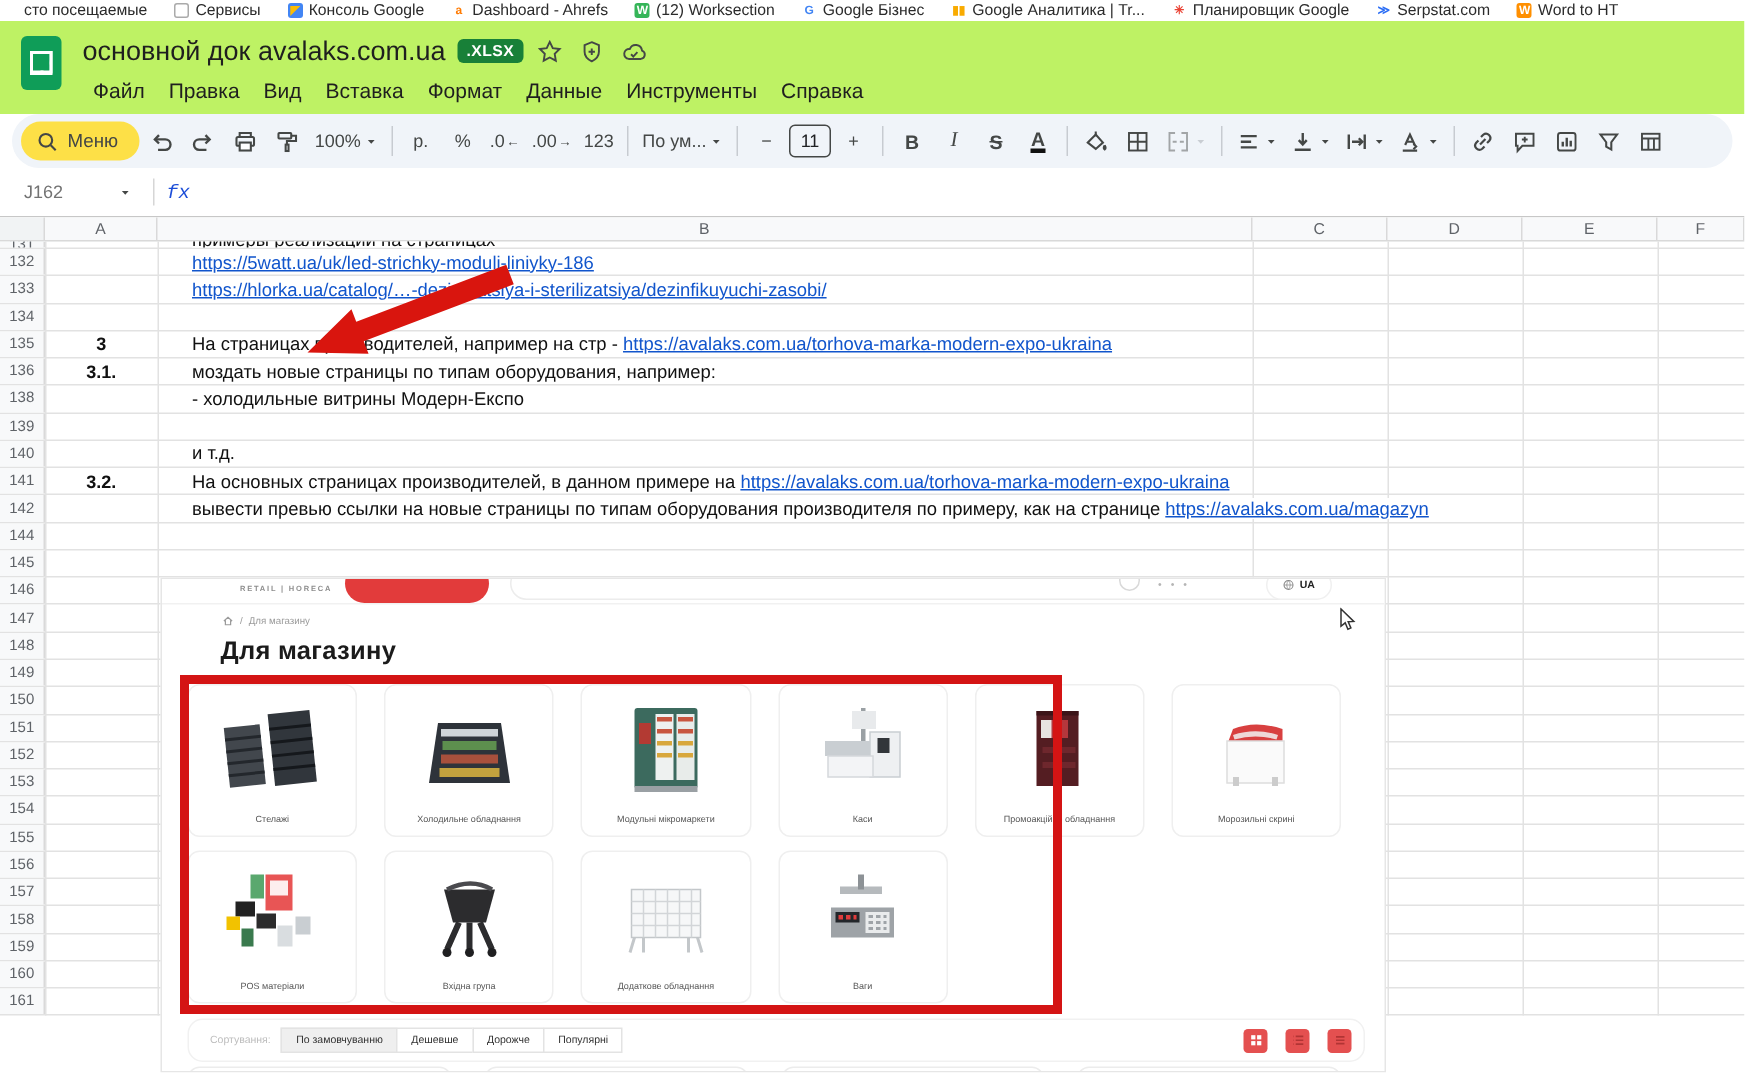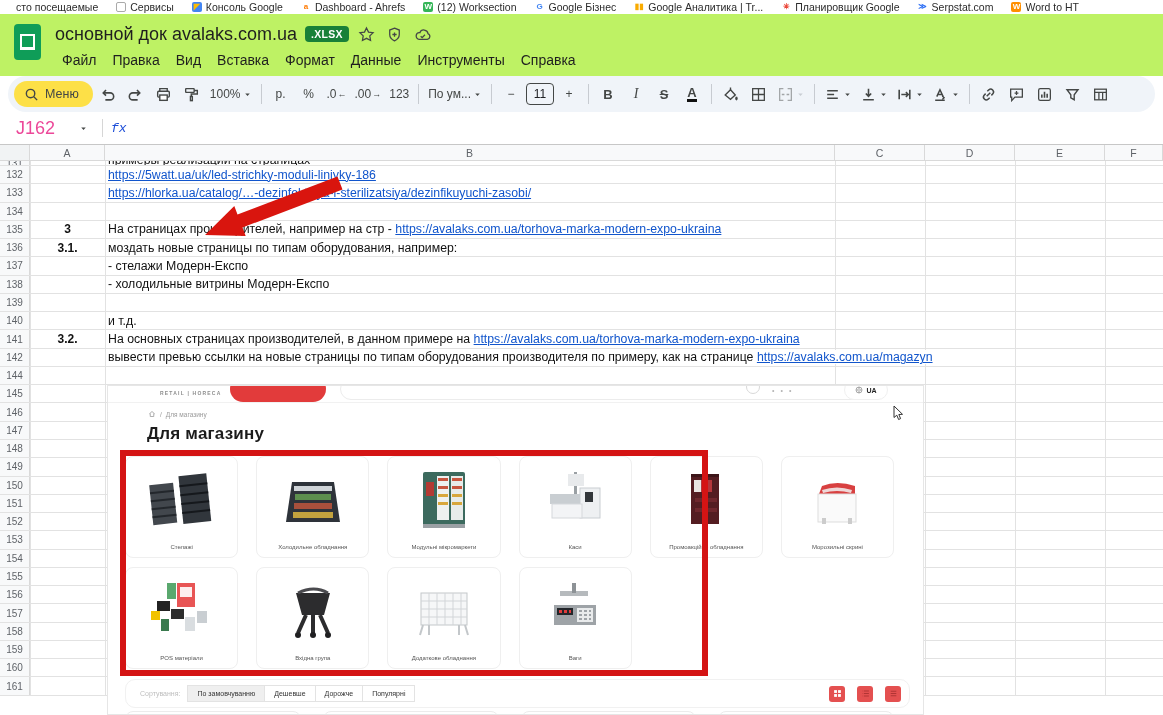--- a/index.html
+++ b/index.html
@@ -51,40 +51,40 @@
   .fs-box { width:28px; height:22px; border:1px solid #444746; border-radius:4px; background:#f0f4f9;
             display:flex; align-items:center; justify-content:center; font-size:12px; color:#202124; }
   .strike { text-decoration:line-through; font-weight:bold; font-size:13px; }
   .a-under { font-weight:bold; font-size:13px; line-height:1; border-bottom:3px solid #111; padding-bottom:0px; }
   .muted { opacity:.45; }
   svg.ic { display:block; }
 
   
   .fbar { height:33px; display:flex; align-items:center; border-bottom:1px solid #c7c7c7; background:#fff; padding-left:10px; }
   .name-box { width:84px; display:flex; align-items:center; justify-content:space-between;
-              font-size:18px; color:#ec4899; padding:0 6px 0 6px; cursor:pointer; }
+              font-size:12px; color:#737373; padding:0 6px 0 6px; cursor:pointer; }
   .fbar-sep { width:1px; height:18px; background:#d6d6d6; margin:0 8px; }
   .fx { font-style:italic; font-size:13px; color:#1d4ed8; font-family:Liberation Mono, monospace; }
 
   
   .sheet { position:relative; width:1163px; height:569px; background:#fff; }
   .colheads { display:flex; height:16px; border-bottom:1px solid #d9d9d9; background:#f8f9fa; }
   .colheads .ch { border-right:1px solid #d9d9d9; font-size:10.5px; color:#5f6368;
                   display:flex; align-items:center; justify-content:center; }
   .colheads .corner { background:#f1f3f4; }
   .rows { position:relative; }
   .vline { position:absolute; top:0; bottom:0; width:1px; background:#e2e2e2; z-index:0; }
   .srow { position:relative; display:flex; border-bottom:1px solid #e2e2e2; z-index:1; }
   .rowhead { width:30px; flex:0 0 auto; border-right:1px solid #d9d9d9; background:#f8f9fa;
              font-size:10px; color:#5f6368; display:flex; align-items:center; justify-content:center; }
   .acell { width:75px; flex:0 0 auto; display:flex; align-items:center; justify-content:center;
            font-size:12px; font-weight:bold; color:#111; }
   .bcell { width:730px; flex:0 0 auto; display:flex; align-items:center; padding-left:3px;
            white-space:nowrap; overflow:visible; font-size:12.3px; color:#111; }
-  .bcell .run { background:#fff; line-height:14px; }
+  .bcell .run { background:#fff; line-height:14px;margin-left:20px; }
   .bcell a { color:#1155cc; text-decoration:underline; }
   .clip131 { overflow:hidden; }
   .clip131 .bcell { align-items:flex-end; }
   .clip131 .run { margin-bottom:-2px; }
 
   
   .embed { position:absolute; left:107px; top:385px; width:817px; height:330px; background:#fff;
            border:1px solid #e6e6e6; z-index:5; overflow:hidden; font-family:"Liberation Sans", sans-serif; }
   .site-head { position:relative; height:17px; background:#fff; border-bottom:1px solid #f1f1f1; }
   .brand { position:absolute; left:52px; top:4px; font-size:5px; letter-spacing:1.2px; color:#8d8d8d; font-weight:bold; }
@@ -449,27 +449,20 @@
           </div>
         </div>
         <div class="srow" style="height: 18.2667px;">
           <div class="rowhead">136</div>
           <div class="acell">3.1.</div>
           <div class="bcell">
             <span class="run"><span>моздать новые страницы по типам оборудования, например:</span></span>
           </div>
         </div>
         <div class="srow" style="height: 18.2667px;">
-          <div class="rowhead">137</div>
-          <div class="acell"></div>
-          <div class="bcell">
-            <span class="run"><span> - стелажи Модерн-Експо</span></span>
-          </div>
-        </div>
-        <div class="srow" style="height: 18.2667px;">
           <div class="rowhead">138</div>
           <div class="acell"></div>
           <div class="bcell">
             <span class="run"><span> - холодильные витрины Модерн-Експо</span></span>
           </div>
         </div>
         <div class="srow" style="height: 18.2667px;">
           <div class="rowhead">139</div>
           <div class="acell"></div>
         </div>

